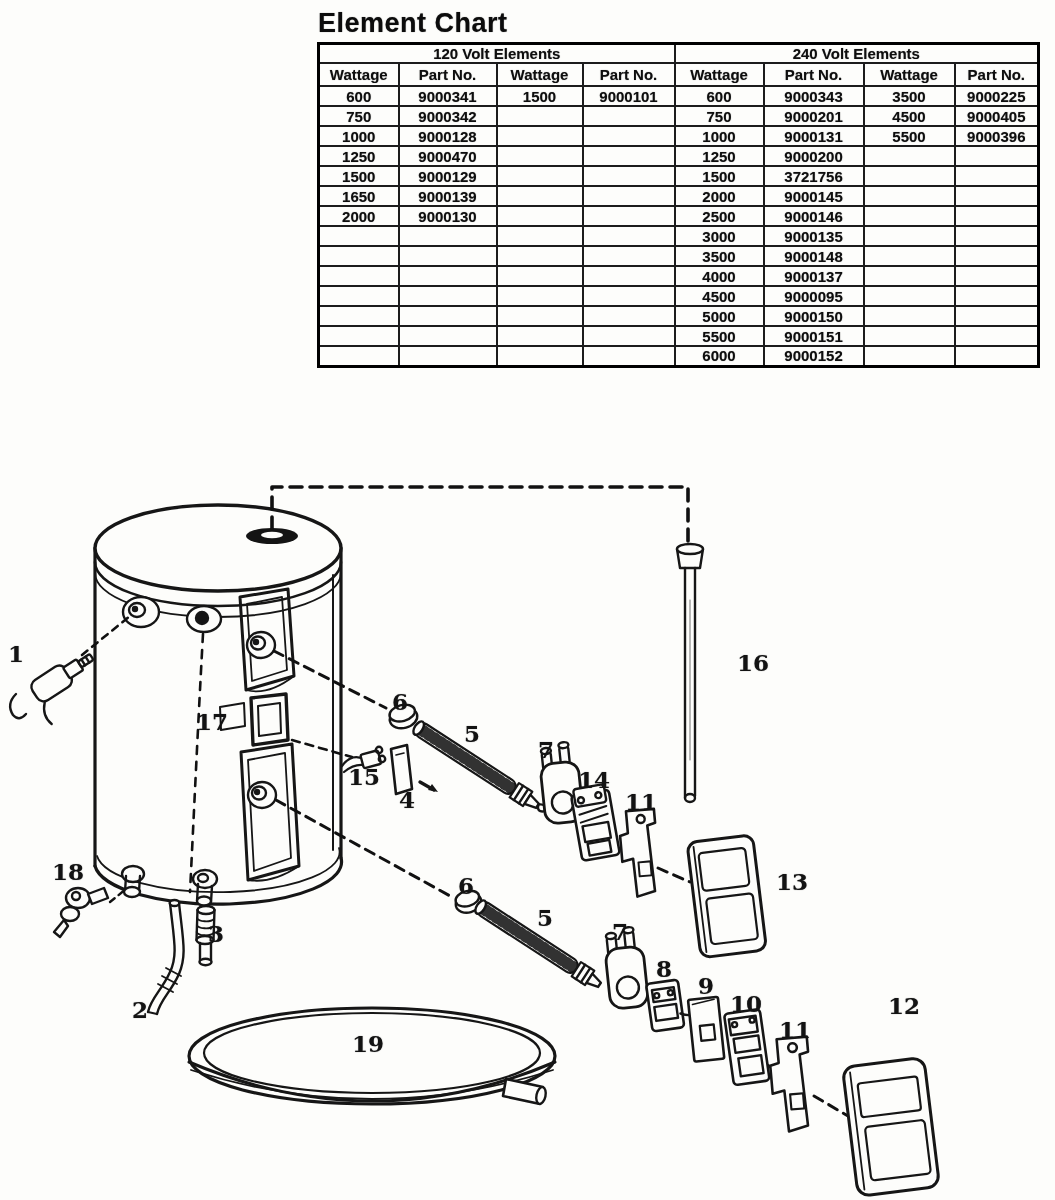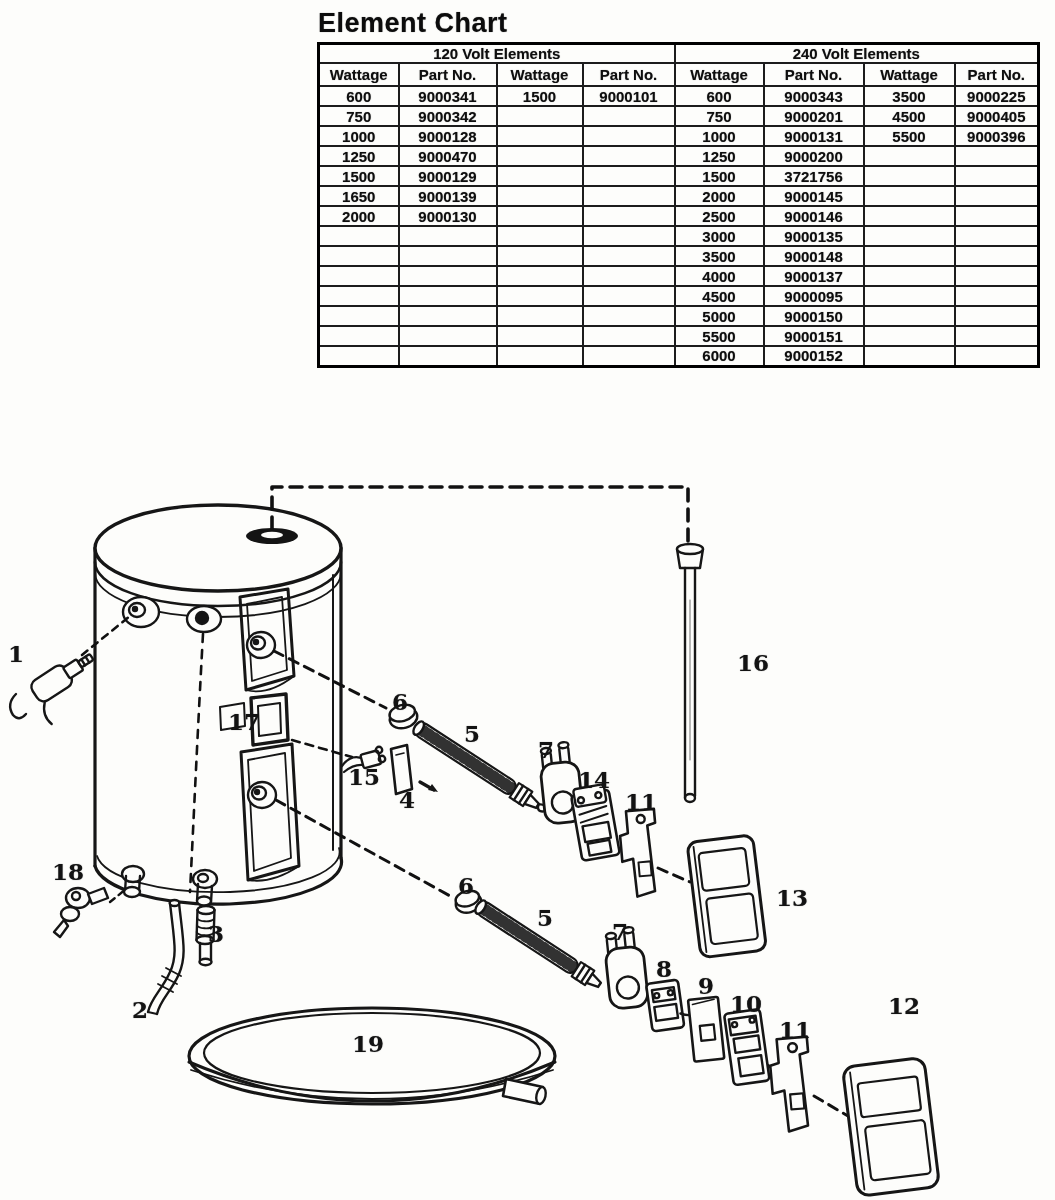--- a/index.html
+++ b/index.html
@@ -455,30 +455,30 @@
       <g>
         <path d="M506,1079 L543,1087 L540,1104 L503,1096 Z" fill="#fdfdfb" stroke-width="2.6"></path>
         <ellipse cx="541" cy="1095.5" rx="4.5" ry="8.5" transform="rotate(12 541 1095.5)" fill="#fdfdfb"></ellipse>
       </g>
     </g>
   </g>
 </svg>
 
 <div id="callout-layer">
     <div class="callout" style="left: 8px; top: 642px;">1</div>
-    <div class="callout" style="left: 196px; top: 710px; margin-left: 32px;">17</div>
+    <div class="callout" style="left: 196px; top: 710px;">17</div>
     <div class="callout" style="left: 348px; top: 765px; text-align: right;">15</div>
     <div class="callout" style="left: 399px; top: 788px;">4</div>
     <div class="callout" style="left: 392px; top: 690px;">6</div>
     <div class="callout" style="left: 464px; top: 722px;">5</div>
     <div class="callout" style="left: 538px; top: 738px;">7</div>
     <div class="callout" style="left: 578px; top: 768px;">14</div>
     <div class="callout" style="left: 625px; top: 790px;">11</div>
     <div class="callout" style="left: 700px; top: 651px; margin-left: 37px;">16</div>
-    <div class="callout" style="left: 776px; top: 870px; margin-top: 16px;">13</div>
+    <div class="callout" style="left: 776px; top: 870px;">13</div>
     <div class="callout" style="left: 458px; top: 874px;">6</div>
     <div class="callout" style="left: 537px; top: 906px;">5</div>
     <div class="callout" style="left: 612px; top: 920px;">7</div>
     <div class="callout" style="left: 656px; top: 957px;">8</div>
     <div class="callout" style="left: 698px; top: 974px;">9</div>
     <div class="callout" style="left: 730px; top: 992px;">10</div>
     <div class="callout" style="left: 779px; top: 1018px;">11</div>
     <div class="callout" style="left: 888px; top: 994px;">12</div>
     <div class="callout" style="left: 52px; top: 860px;">18</div>
     <div class="callout" style="left: 132px; top: 998px;">2</div>

